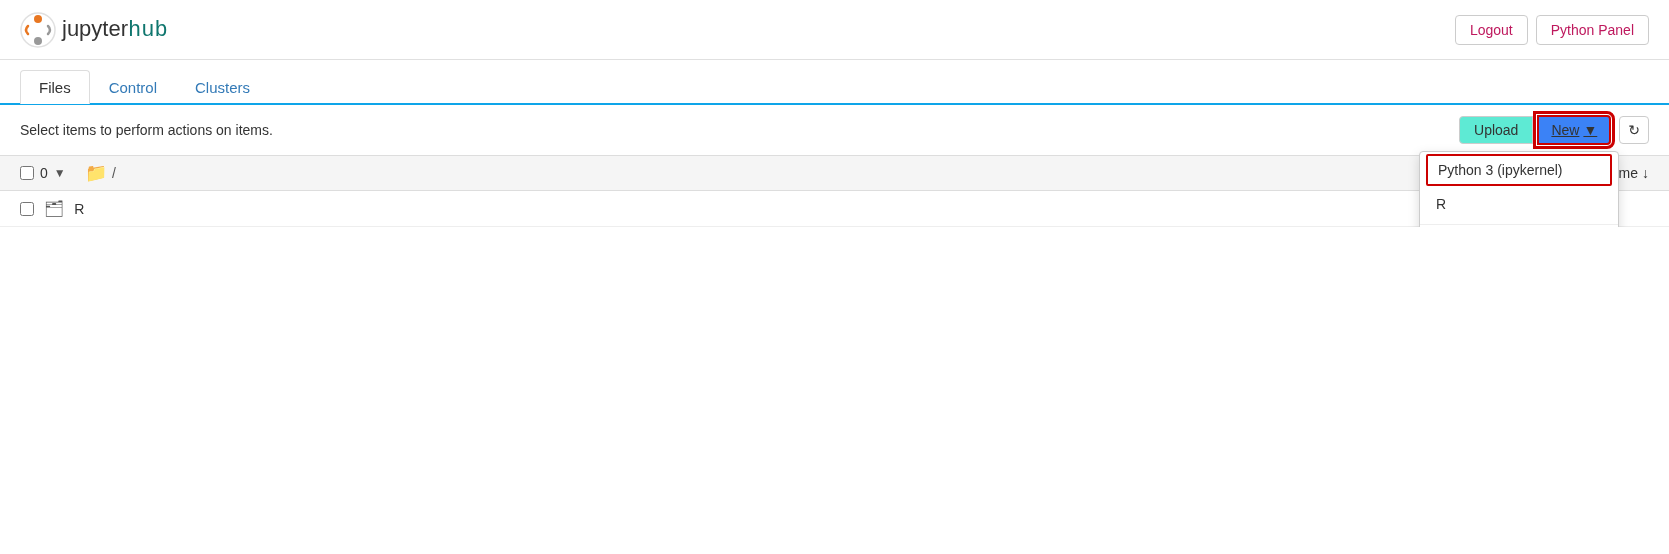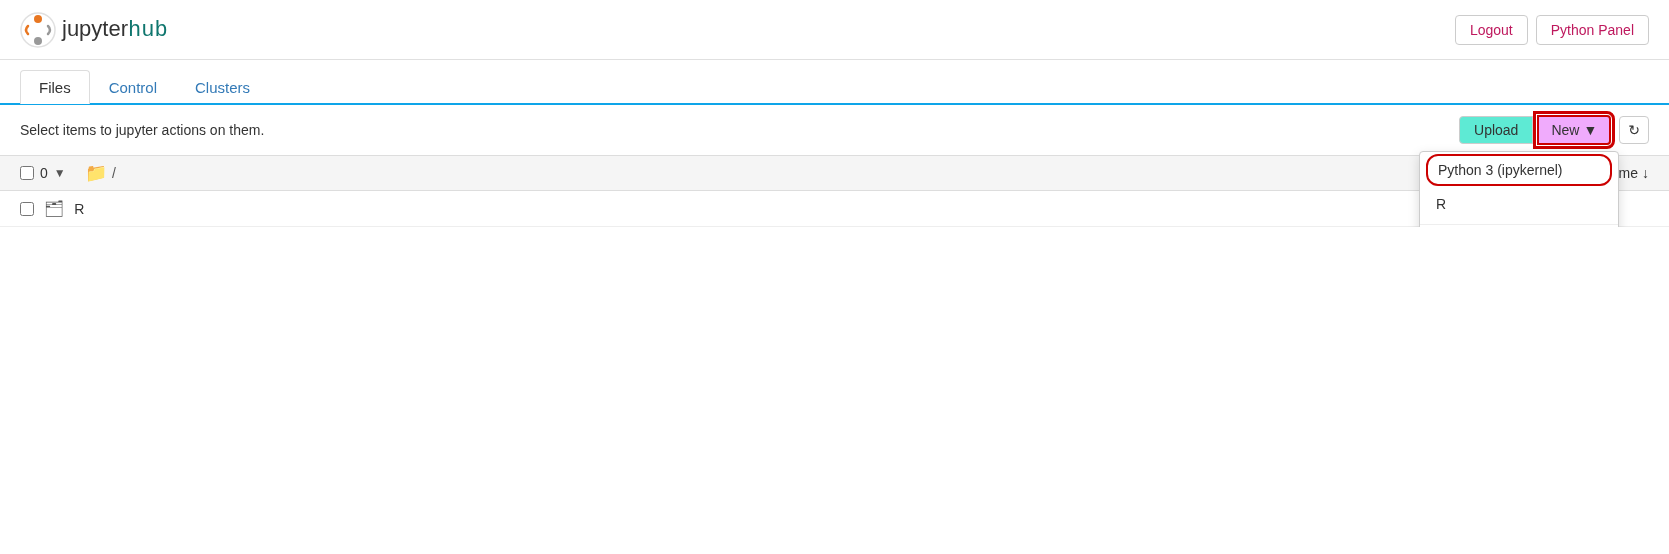--- a/index.html
+++ b/index.html
@@ -96,29 +96,30 @@
       border-radius: 4px 0 0 4px;
       background: #5eead4;
       cursor: pointer;
       font-size: 14px;
       color: #333;
     }
     .new-btn {
       padding: 5px 12px;
       border: 2px solid #cc0000;
       border-radius: 0 4px 4px 0;
-      background: #f0abfc;
+      background: #3b82f6;
       cursor: pointer;
       font-size: 14px;
       color: #333;
       display: flex;
       align-items: center;
       gap: 4px;
       outline: 3px solid #cc0000;
       outline-offset: 1px;
+      text-decoration: underline;
     }
     .refresh-btn {
       padding: 5px 8px;
       border: 1px solid #ccc;
       border-radius: 4px;
       background: #fff;
       cursor: pointer;
       font-size: 14px;
       color: #333;
       margin-left: 4px;
@@ -210,21 +211,21 @@
       font-weight: 400;
     }
     .dropdown-item {
       padding: 8px 16px;
       cursor: pointer;
       font-size: 14px;
       color: #333;
     }
     .dropdown-item.highlighted {
       border: 2px solid #cc0000;
-      border-radius: 12px;
+      border-radius: 2px;
       margin: 2px 6px;
       padding: 6px 10px;
     }
     .dropdown-divider {
       border: none;
       border-top: 1px solid #eee;
       margin: 4px 0;
     }
   </style>
 </head>
@@ -250,21 +251,21 @@
   </div>
 </div>
 
 <div class="tabs-bar">
   <div class="tab active">Files</div>
   <div class="tab">Control</div>
   <div class="tab">Clusters</div>
 </div>
 
 <div class="toolbar">
-  <div class="toolbar-left">Select items to jupyter actions on them.</div>
+  <div class="toolbar-left">Select items to perform actions on items.</div>
   <div class="toolbar-right">
     <button class="upload-btn">Upload</button>
     <button class="new-btn">
       <span>New</span>
       <span>▼</span>
     </button>
     <button class="refresh-btn">
       <span>↻</span>
     </button>
 

